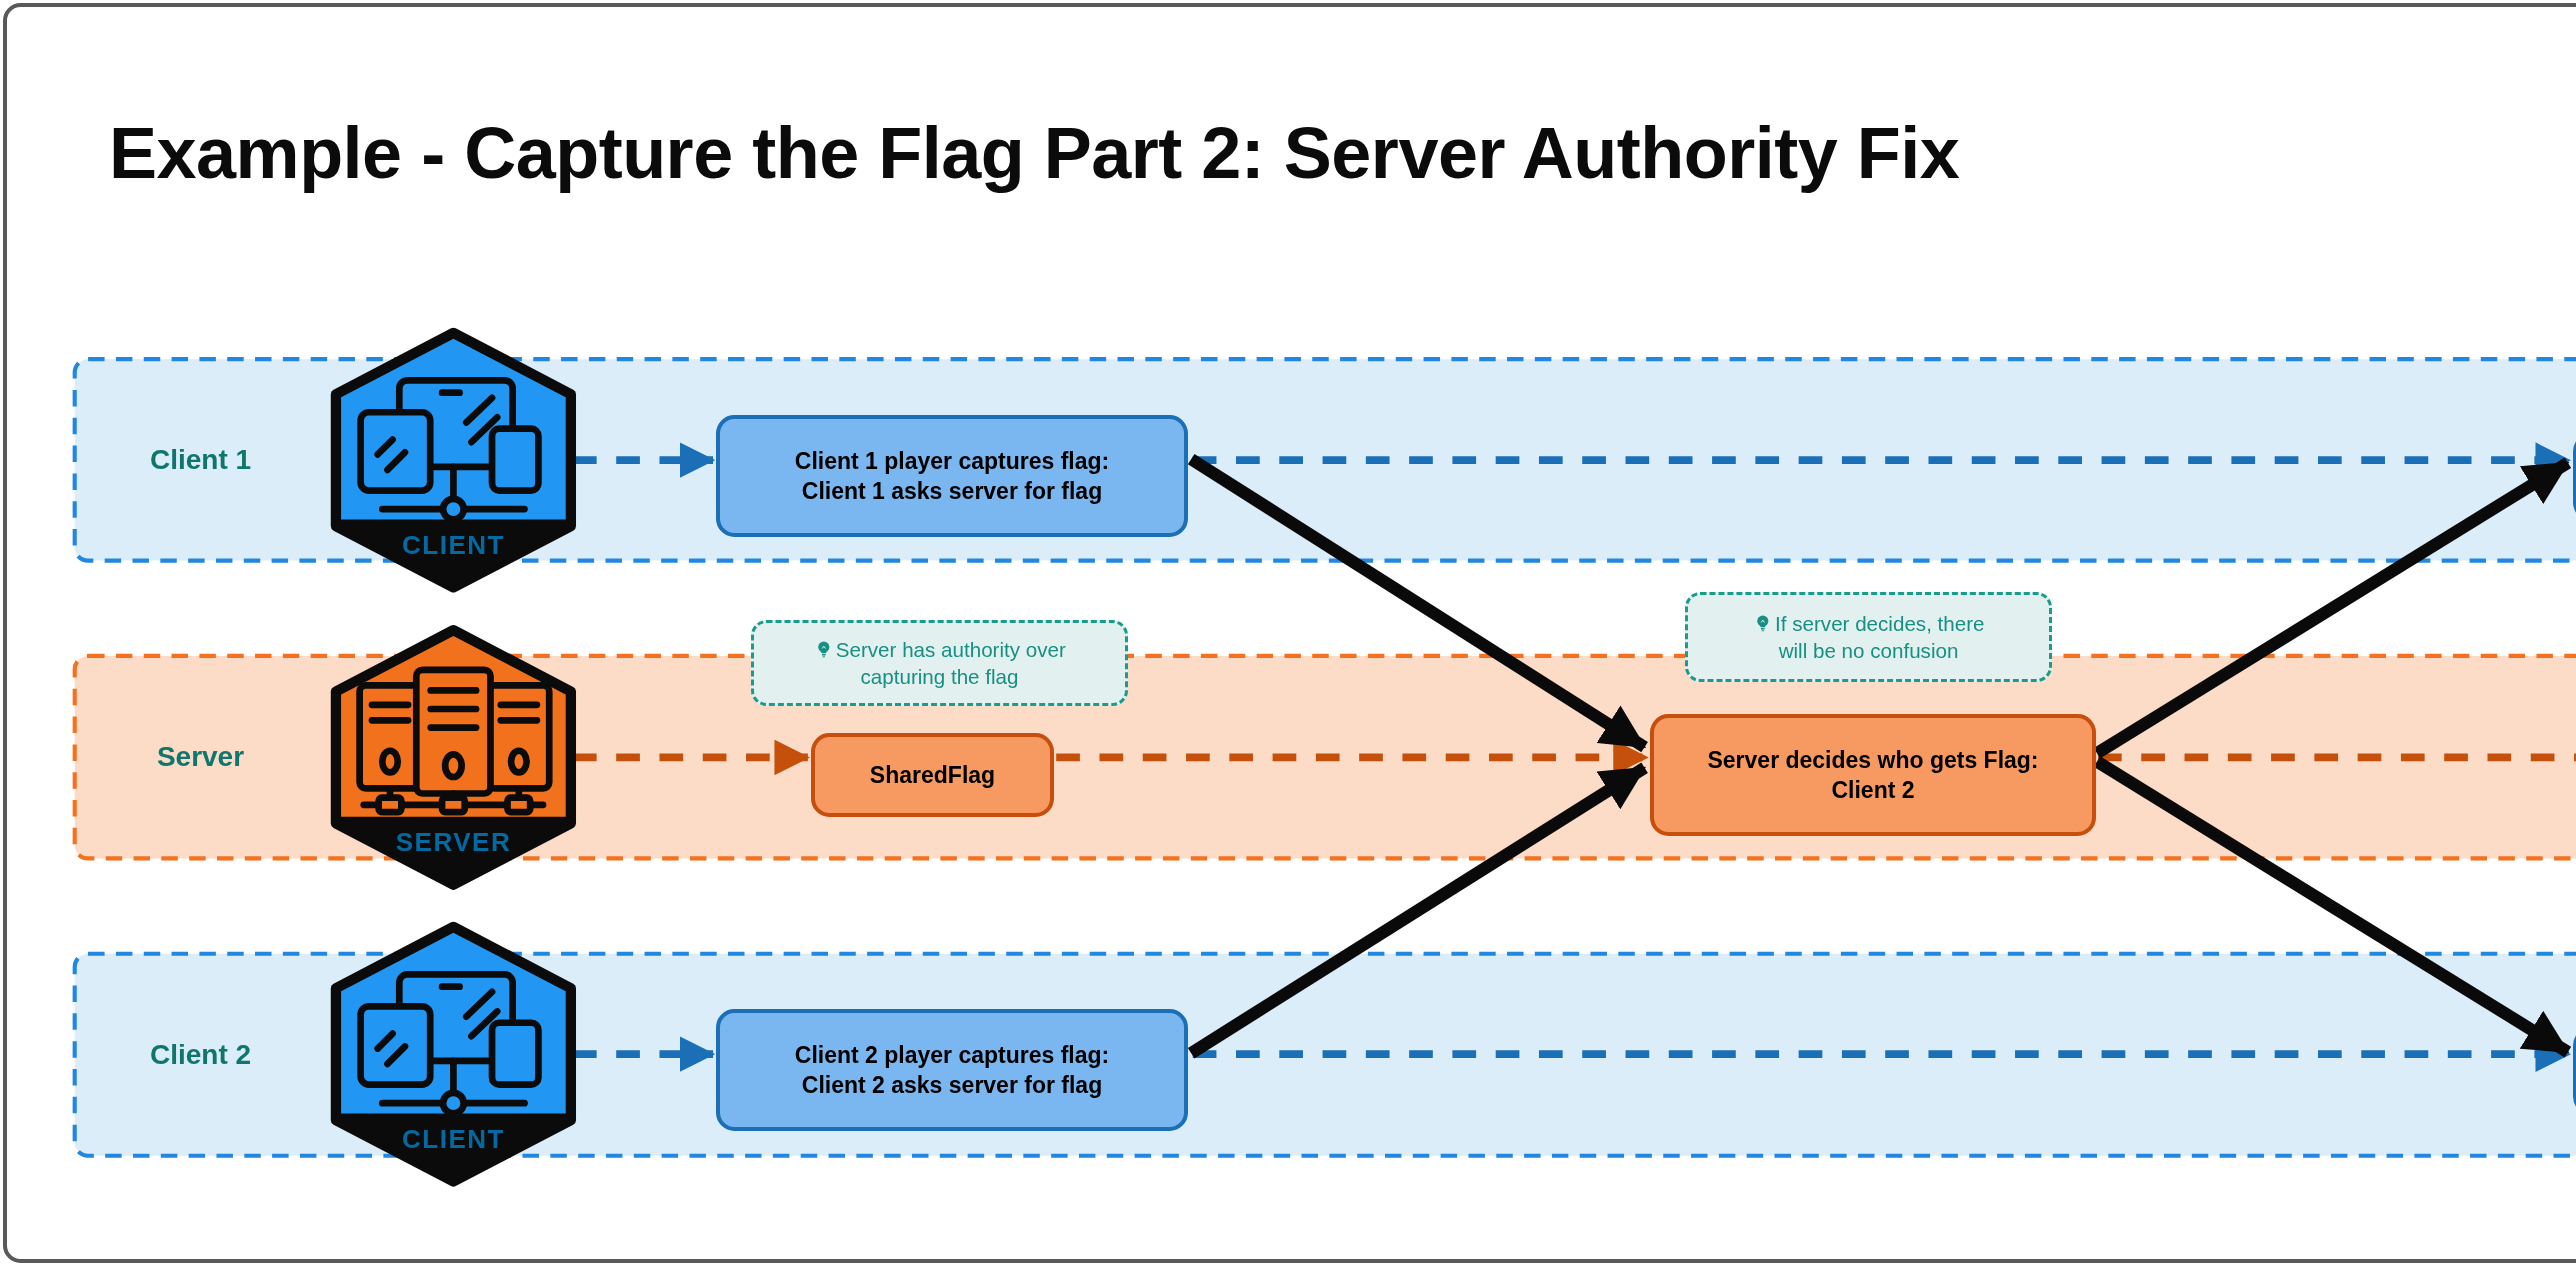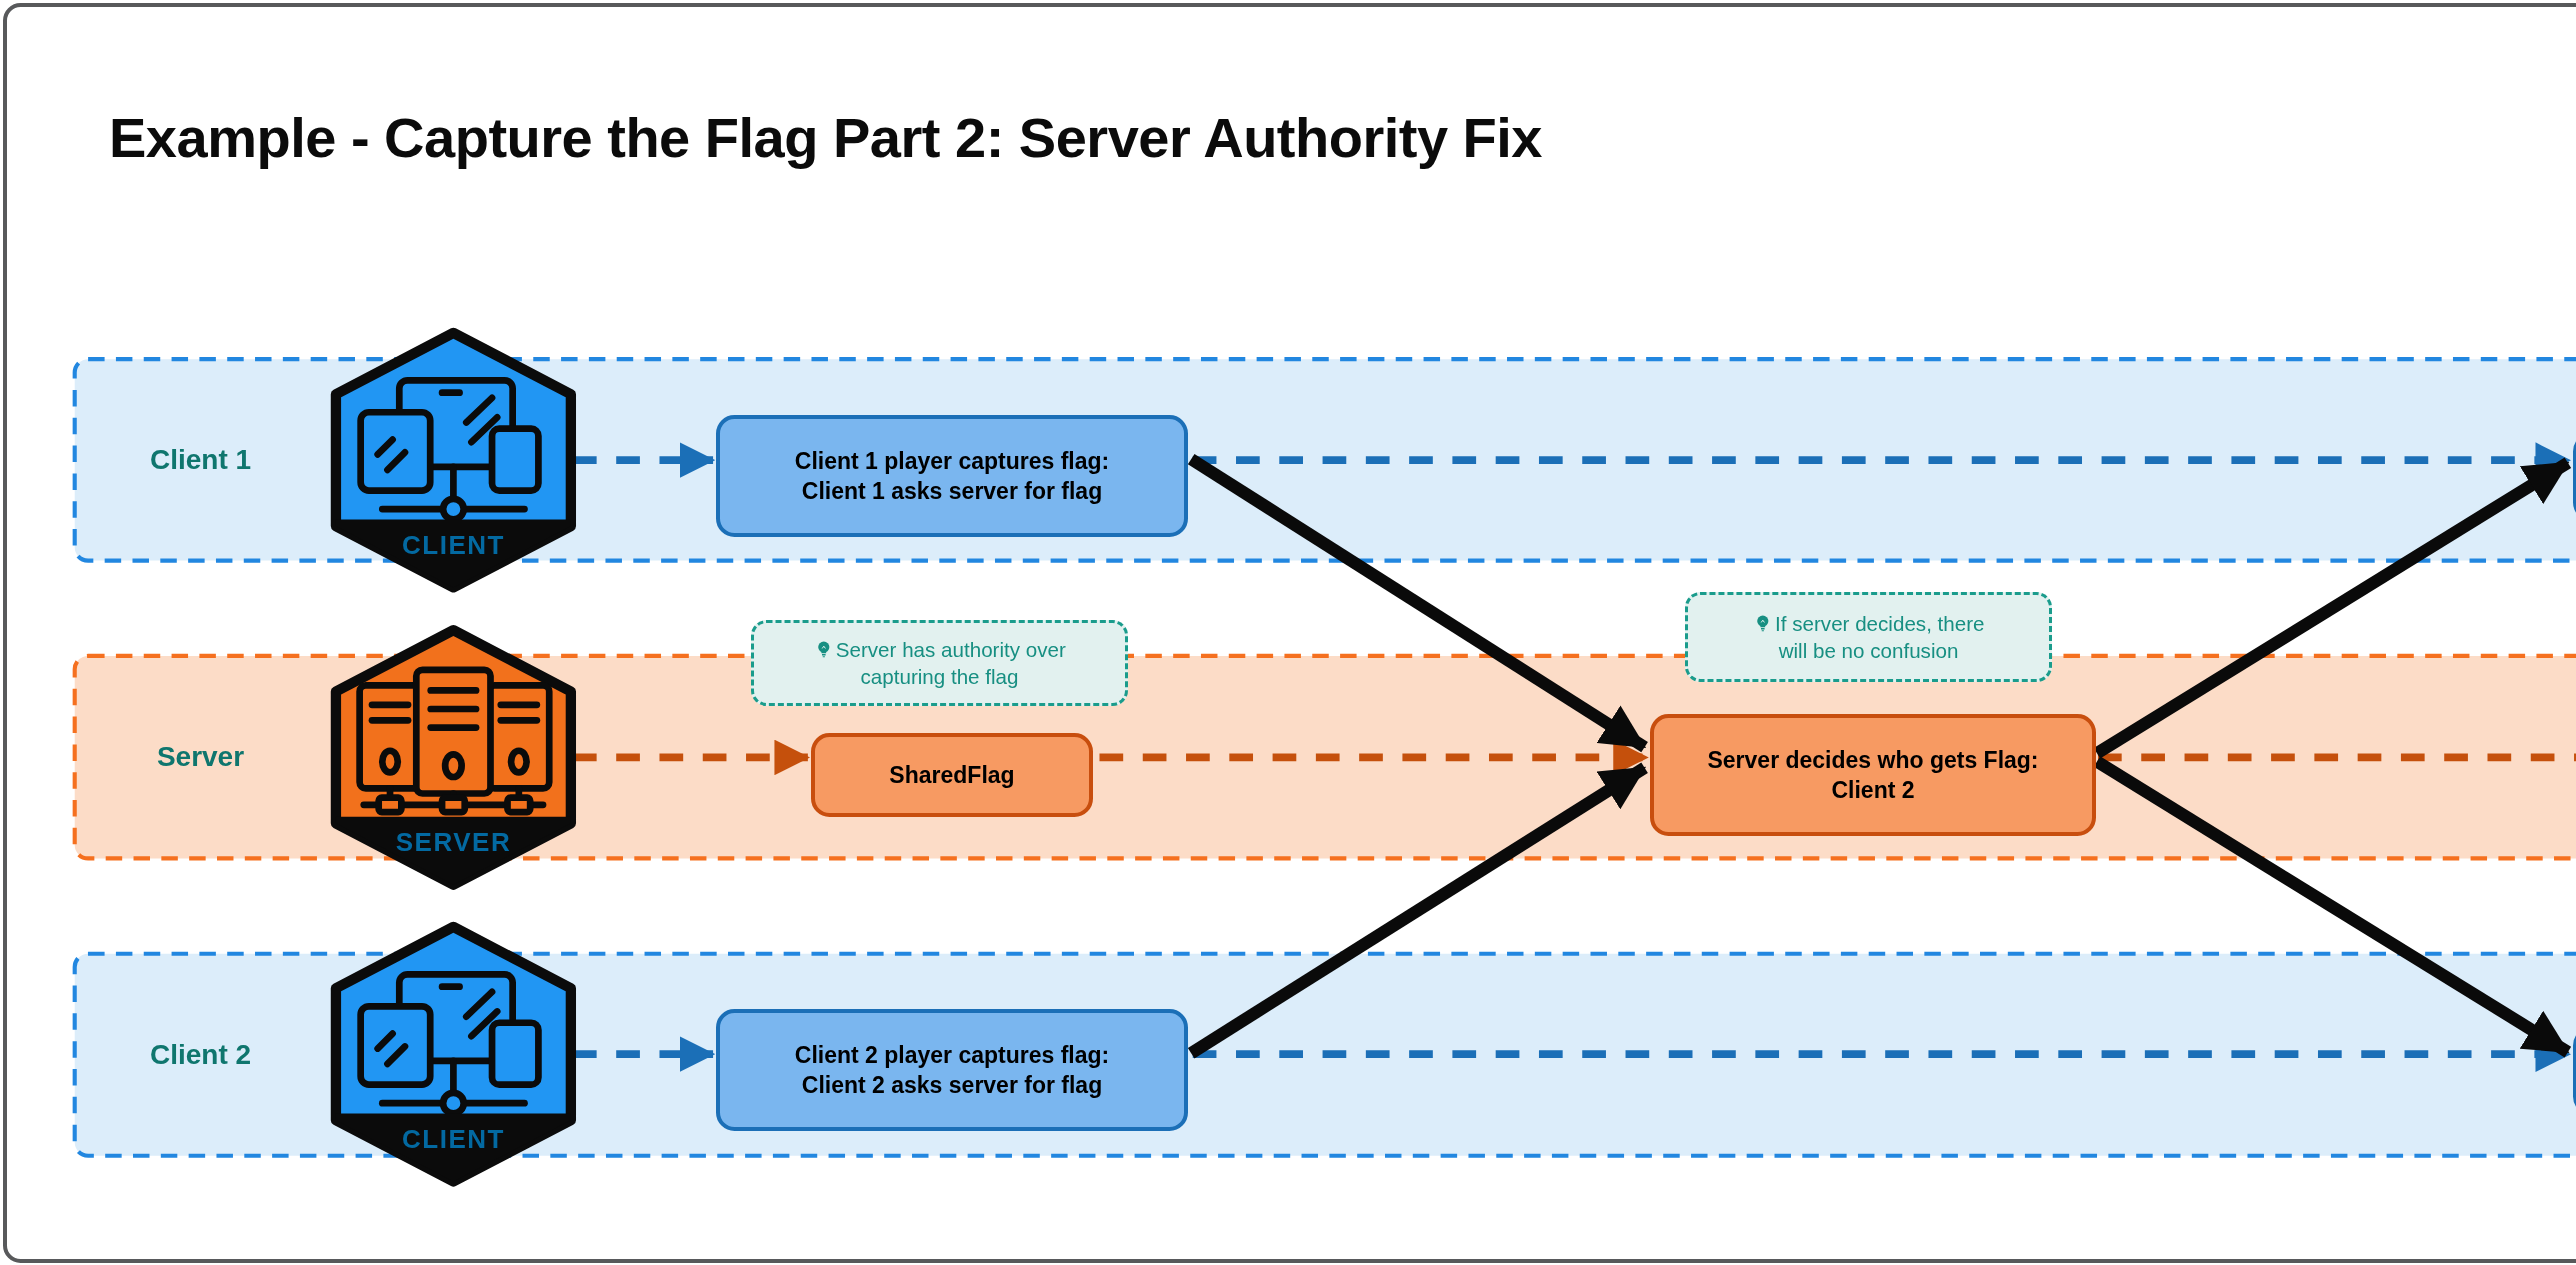--- a/index.html
+++ b/index.html
@@ -1,20 +1,20 @@
 <!DOCTYPE html>
 <html style="font-size:8.2px"><head>
 <meta charset="utf-8">
 <style>
   html,body{margin:0;padding:0;background:#ffffff;}
   body{font-family:"Liberation Sans","DejaVu Sans",sans-serif;}
   .canvas{position:relative;width:3114px;height:1266px;background:#ffffff;overflow:hidden;}
   .frame{position:absolute;left:3.1px;top:3.1px;right:3.1px;bottom:3.1px;border:4.6px solid #58595b;border-radius:17.5px;pointer-events:none;}
   .art{position:absolute;left:0;top:0;width:3114px;height:1266px;}
-  .title{position:absolute;left:109px;top:105px;font-size:56px;font-weight:bold;color:#0b0b0b;white-space:nowrap;letter-spacing:-0.5px;}
+  .title{position:absolute;left:109px;top:112px;font-size:72px;font-weight:bold;color:#0b0b0b;white-space:nowrap;letter-spacing:-0.5px;}
   .lane-label{position:absolute;left:77px;width:247px;display:flex;align-items:center;justify-content:center;font-size:28px;font-weight:bold;color:#0f766e;}
   .badge-label{position:absolute;left:336px;width:235px;text-align:center;color:#0369a1;font-weight:bold;font-size:26px;letter-spacing:1.5px;}
   .box{position:absolute;box-sizing:border-box;display:flex;flex-direction:column;align-items:center;justify-content:center;text-align:center;color:#000;margin-top:17px;}
   .box .ln{font-size:23px;font-weight:bold;line-height:1.32;white-space:nowrap;}
   .box.client{background:#7ab6ef;border:4.1px solid #1b6fb7;border-radius:18.5px;}
   .box.server{background:#f79a62;border:4.1px solid #c84e0e;border-radius:18.5px;}
   .note{position:absolute;box-sizing:border-box;background:#e2f1ef;border:3.6px dashed #1a9c8c;border-radius:15.5px;color:#178f82;display:flex;flex-direction:column;align-items:center;justify-content:center;}
   .note .ln{font-size:20.6px;line-height:1.32;display:flex;align-items:center;gap:1px;white-space:nowrap;}
   .bulb{width:21.6px;height:21.6px;flex:0 0 auto;}
 </style>
@@ -139,21 +139,21 @@
 
   <div class="box client" style="left:716px;top:398px;width:472px;height:122px;">
     <div class="ln">Client 1 player captures flag:</div>
     <div class="ln">Client 1 asks server for flag</div>
   </div>
 
   <div class="box client" style="left:2573px;top:416px;width:295px;height:88px;">
     
   </div>
 
-  <div class="box server" style="left:811px;top:716px;width:282px;height:84px;">
+  <div class="box server" style="left:811px;top:716px;width:243px;height:84px;">
     <div class="ln">SharedFlag</div>
   </div>
 
   <div class="box server" style="left:1650px;top:697px;width:446px;height:122px;">
     <div class="ln">Server decides who gets Flag:</div>
     <div class="ln">Client 2</div>
   </div>
 
   <div class="box client" style="left:716px;top:992px;width:472px;height:122px;">
     <div class="ln">Client 2 player captures flag:</div>

